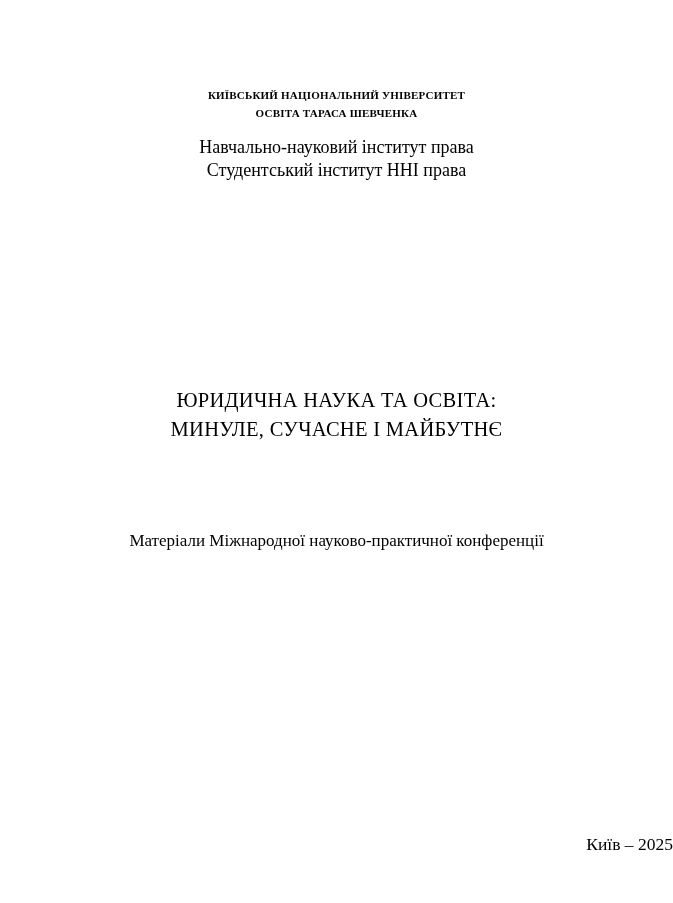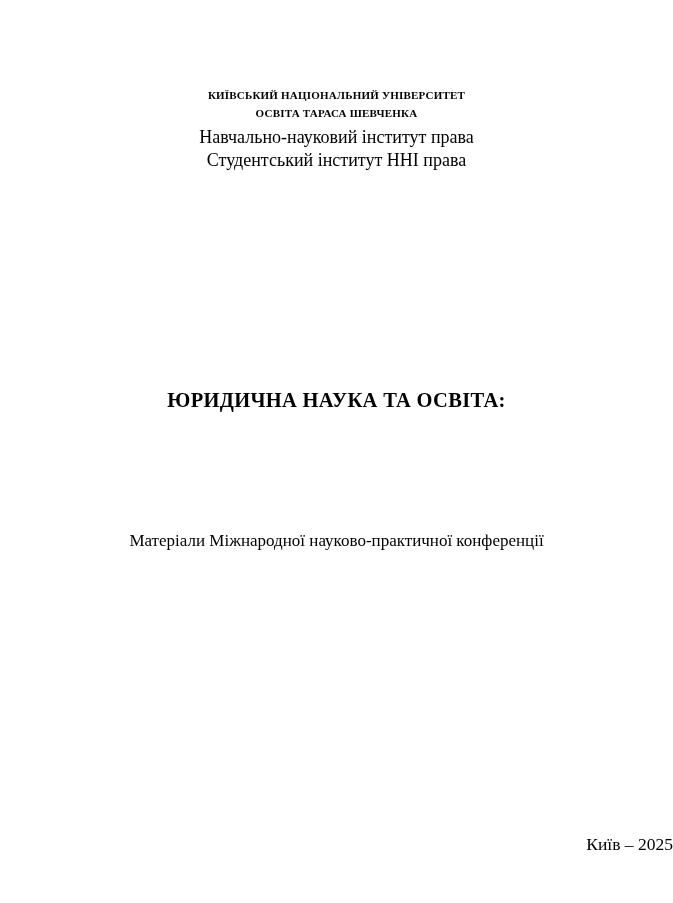--- a/index.html
+++ b/index.html
@@ -27,24 +27,24 @@
     font-weight: bold;
     font-size: 11px;
     line-height: 18px;
     letter-spacing: 0.2px;
   }
   .org-line-regular {
     font-weight: normal;
     font-size: 18px;
     line-height: 22.5px;
   }
-  .org-line-regular.first { margin-top: 4px; }
+  .org-line-regular.first { margin-top: 14px; }
   .main-title { top: 386px; }
   .main-title .title-line {
-    font-weight: bold;
+    font-weight: normal;
     font-size: 20.5px;
     line-height: 29px;
     letter-spacing: 0.3px;
   }
   .conf-subtitle {
     top: 530px;
     font-size: 17px;
     line-height: 21px;
   }
   .imprint {
@@ -61,19 +61,20 @@
 
   <div class="centered-block org-header">
     <div class="org-line-bold">КИЇВСЬКИЙ НАЦІОНАЛЬНИЙ УНІВЕРСИТЕТ</div>
     <div class="org-line-bold">ОСВІТА ТАРАСА ШЕВЧЕНКА</div>
     <div class="org-line-regular first">Навчально-науковий інститут права</div>
     <div class="org-line-regular">Студентський інститут ННІ права</div>
   </div>
 
   <div class="centered-block main-title">
     <div class="title-line">ЮРИДИЧНА НАУКА ТА ОСВІТА:</div>
+    <div class="title-line">МИНУЛЕ, СУЧАСНЕ І МАЙБУТНЄ</div>
   </div>
 
   <div class="centered-block conf-subtitle">Матеріали Міжнародної науково-практичної конференції</div>
 
   <div class="centered-block imprint">Київ – 2025</div>
 
 </div>
 
 </body></html>

